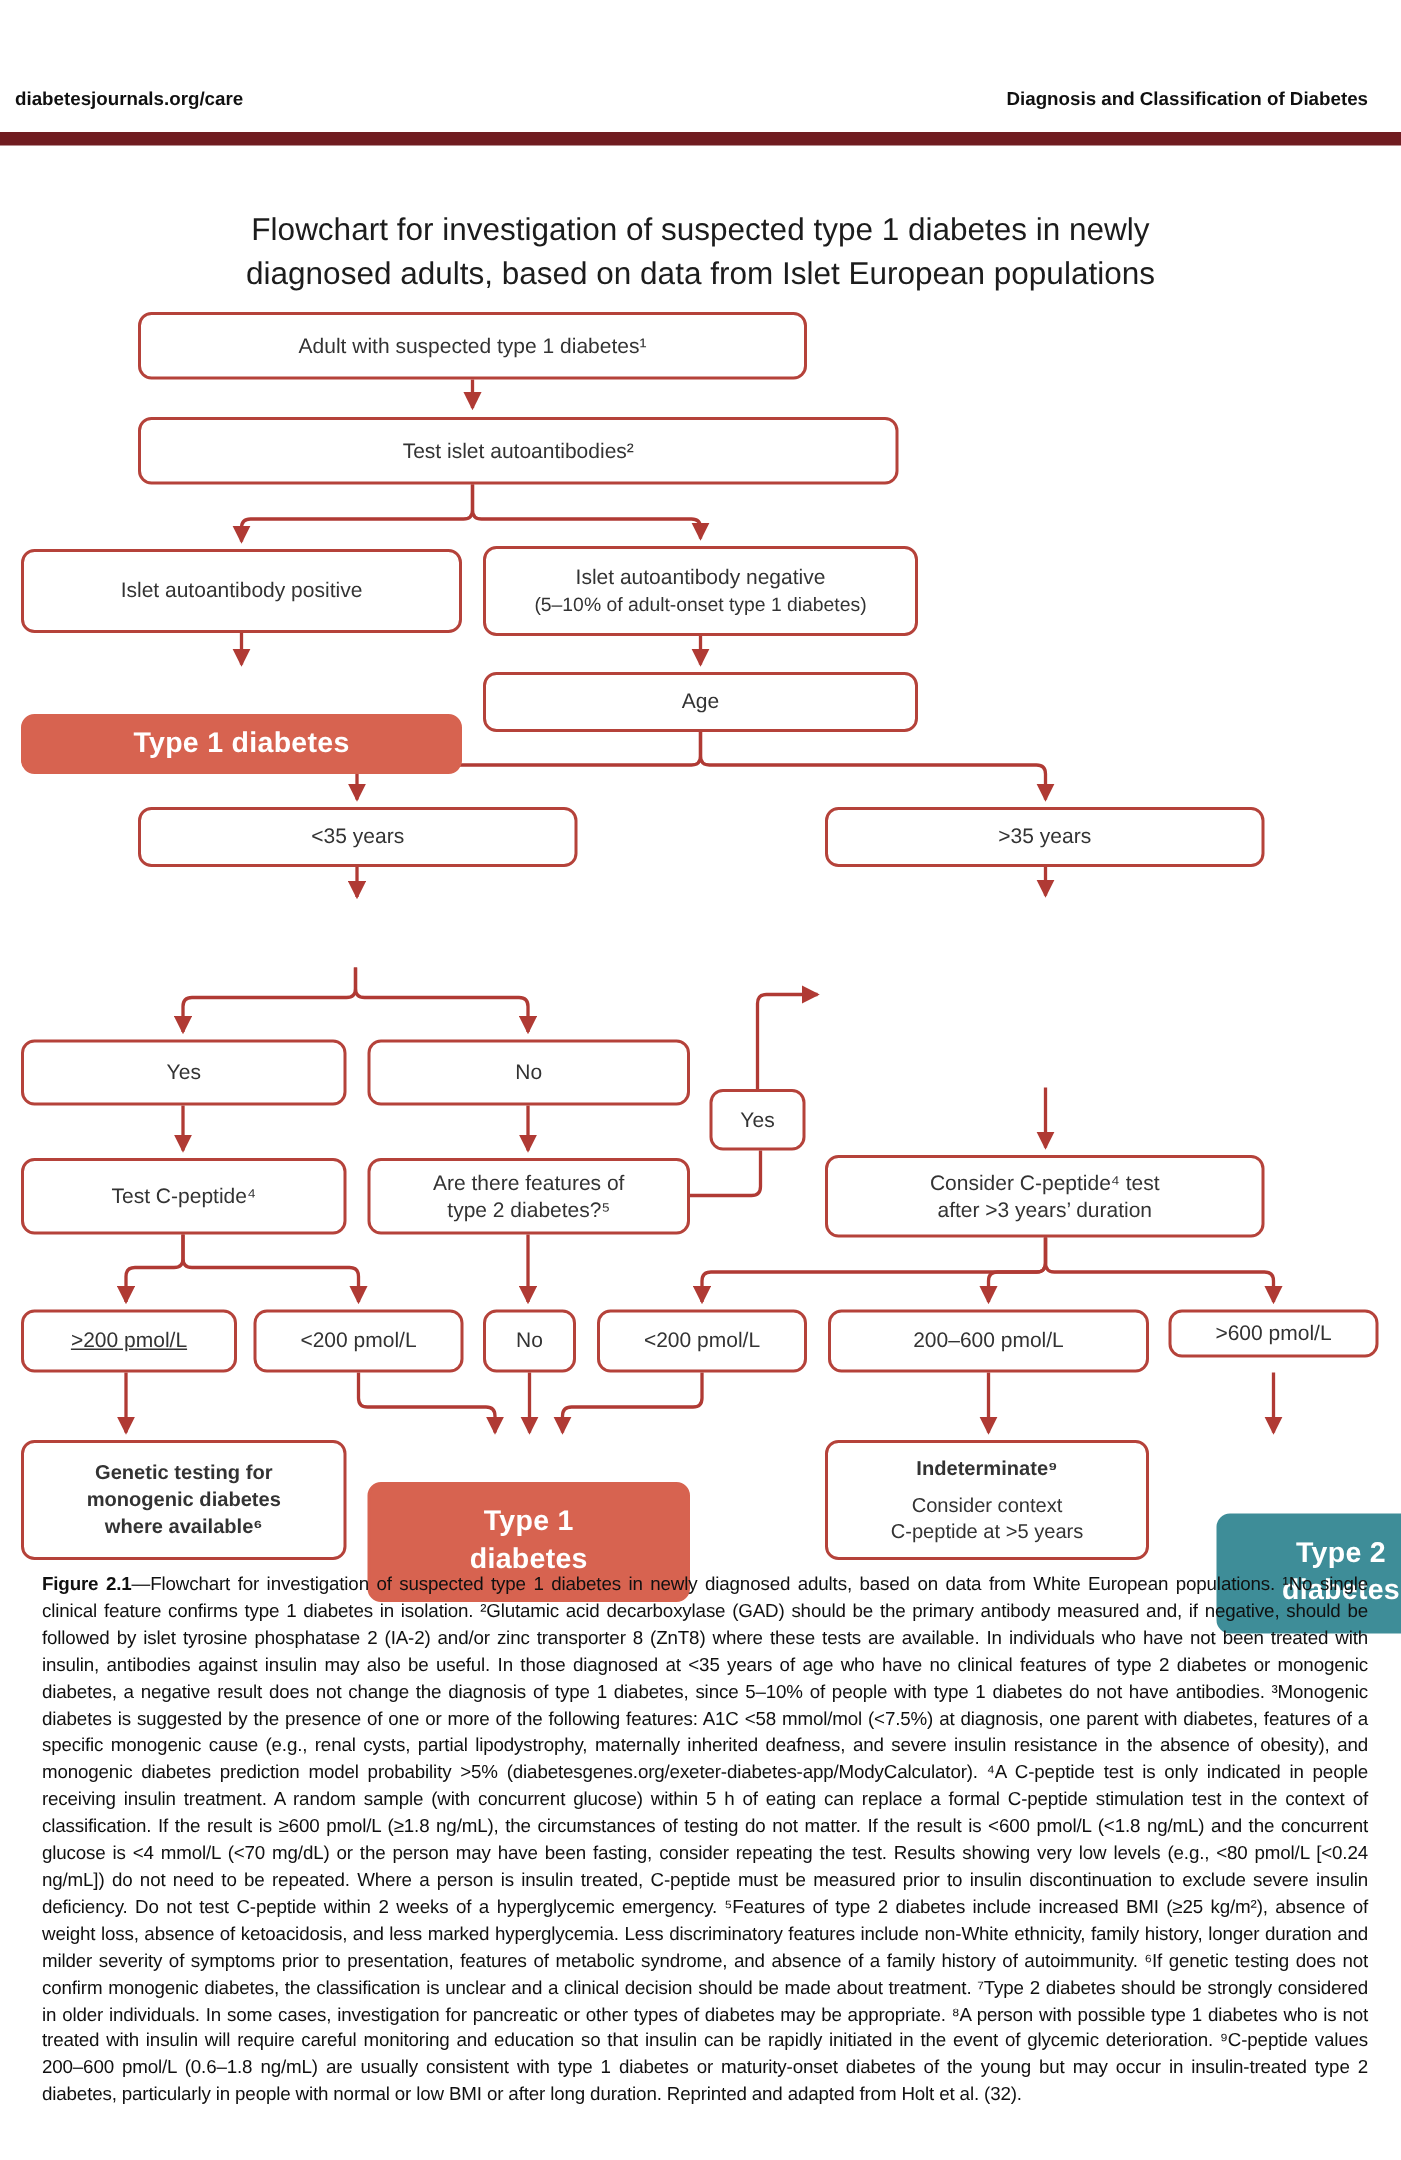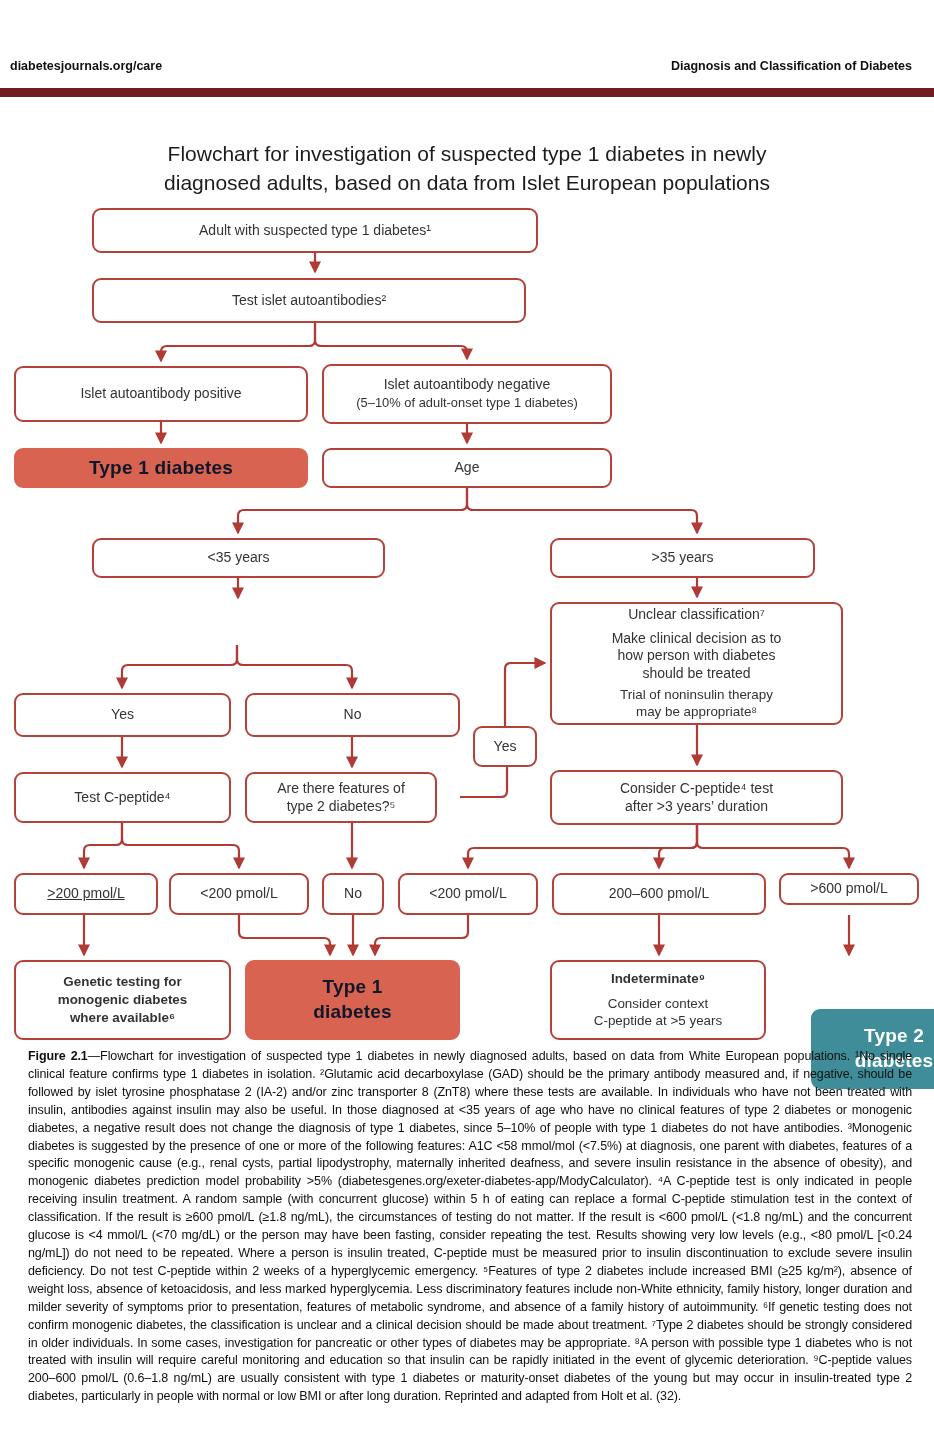--- a/index.html
+++ b/index.html
@@ -15,21 +15,21 @@
   .flow{position:absolute;left:0;top:0;width:934px;height:1440px;}
   svg.edges{position:absolute;left:0;top:0;}
   .edge{fill:none;stroke:#b03a34;stroke-width:2.2px;stroke-linejoin:round;}
   .node{position:absolute;box-sizing:border-box;display:flex;flex-direction:column;
         align-items:center;justify-content:center;text-align:center;border-radius:9px;
         background:#ffffff;border:2px solid #b5423a;color:#333333;padding:2px 3px;}
   .node .ln{font-size:14px;line-height:1.26;}
   .node .ln.sub{font-size:12.9px;line-height:1.3;}
   .node .ln.msub{font-size:13.4px;line-height:1.32;}
   .node .ln.bsub{font-size:13.4px;line-height:1.32;font-weight:700;}
-  .node.red{background:#d76350;border-color:#d76350;color:#0f172a;}
+  .node.red{background:#d76350;border-color:#d76350;color:#ffffff;margin-top:28px;}
   .node.teal{background:#3e8d98;border-color:#3e8d98;color:#ffffff;}
   .node .ln.big{font-size:19px;font-weight:700;line-height:1.3;letter-spacing:.2px;}
   .caption{position:absolute;left:28px;top:1048px;width:884px;font-size:12.5px;
            line-height:17.9px;color:#101010;text-align:justify;letter-spacing:-0.1px;margin:0;}
   .caption b{font-weight:700;}
 </style>
 </head>
 <body>
 
 <div class="runhead-left">diabetesjournals.org/care</div>
@@ -73,63 +73,55 @@
       <path d="M84,915 L84,955" class="edge" marker-end="url(#arrow)"></path>
       <path d="M239,915 L239,932 Q239,938 245,938 L324,938 Q330,938 330,944 L330,955" class="edge" marker-end="url(#arrow)"></path>
       <path d="M353,915 L353,955" class="edge" marker-end="url(#arrow)"></path>
       <path d="M468,915 L468,932 Q468,938 462,938 L381,938 Q375,938 375,944 L375,955" class="edge" marker-end="url(#arrow)"></path>
       <path d="M659,915 L659,955" class="edge" marker-end="url(#arrow)"></path>
       <path d="M849,915 L849,955" class="edge" marker-end="url(#arrow)"></path>
     </svg>
 <div class="node outline" style="left: 92px; top: 208px; width: 446px; height: 45px;">
       <div class="ln">Adult with suspected type 1 diabetes¹</div>
     </div>
-    <div class="node outline" style="left: 92px; top: 278px; width: 434px; height: 45px;">
+    <div class="node outline" style="left: 92px; top: 278px; width: 507px; height: 45px;">
       <div class="ln">Test islet autoantibodies²</div>
     </div>
     <div class="node outline" style="left: 14px; top: 366px; width: 294px; height: 56px;">
       <div class="ln">Islet autoantibody positive</div>
     </div>
     <div class="node outline" style="left: 322px; top: 364px; width: 290px; height: 60px; align-items: center;">
       <div class="ln">Islet autoantibody negative</div>
       <div class="ln sub" style="margin-top: 1px;">(5–10% of adult-onset type 1 diabetes)</div>
     </div>
     <div class="node red" style="left: 14px; top: 448px; width: 294px; height: 40px;">
       <div class="ln big">Type 1 diabetes</div>
     </div>
     <div class="node outline" style="left: 322px; top: 448px; width: 290px; height: 40px;">
       <div class="ln">Age</div>
     </div>
     <div class="node outline" style="left: 92px; top: 538px; width: 293px; height: 40px;">
       <div class="ln">&lt;35 years</div>
     </div>
-    <div class="node outline" style="left: 550px; top: 538px; width: 265px; height: 40px;">
+    <div class="node outline" style="left: 550px; top: 538px; width: 293px; height: 40px;">
       <div class="ln">&gt;35 years</div>
-    </div>
-    <div class="node outline" style="left: 550px; top: 602px; width: 293px; height: 123px;">
-      <div class="ln">Unclear classification⁷</div>
-      <div class="ln" style="margin-top: 6px;">Make clinical decision as to</div>
-      <div class="ln">how person with diabetes</div>
-      <div class="ln">should be treated</div>
-      <div class="ln msub" style="margin-top: 3px;">Trial of noninsulin therapy</div>
-      <div class="ln msub">may be appropriate⁸</div>
     </div>
     <div class="node outline" style="left: 14px; top: 693px; width: 217px; height: 44px;">
       <div class="ln">Yes</div>
     </div>
     <div class="node outline" style="left: 245px; top: 693px; width: 215px; height: 44px;">
       <div class="ln">No</div>
     </div>
     <div class="node outline" style="left: 473px; top: 726px; width: 64px; height: 41px;">
       <div class="ln">Yes</div>
     </div>
     <div class="node outline" style="left: 14px; top: 772px; width: 217px; height: 51px;">
       <div class="ln">Test C-peptide⁴</div>
     </div>
-    <div class="node outline" style="left: 245px; top: 772px; width: 192px; height: 51px;">
+    <div class="node outline" style="left: 245px; top: 772px; width: 215px; height: 51px;">
       <div class="ln">Are there features of</div>
       <div class="ln">type 2 diabetes?⁵</div>
     </div>
     <div class="node outline" style="left: 550px; top: 770px; width: 293px; height: 55px;">
       <div class="ln">Consider C-peptide⁴ test</div>
       <div class="ln">after &gt;3 years’ duration</div>
     </div>
     <div class="node outline" style="left: 14px; top: 873px; width: 144px; height: 42px; text-decoration: underline;">
       <div class="ln">&gt;200 pmol/L</div>
     </div>

